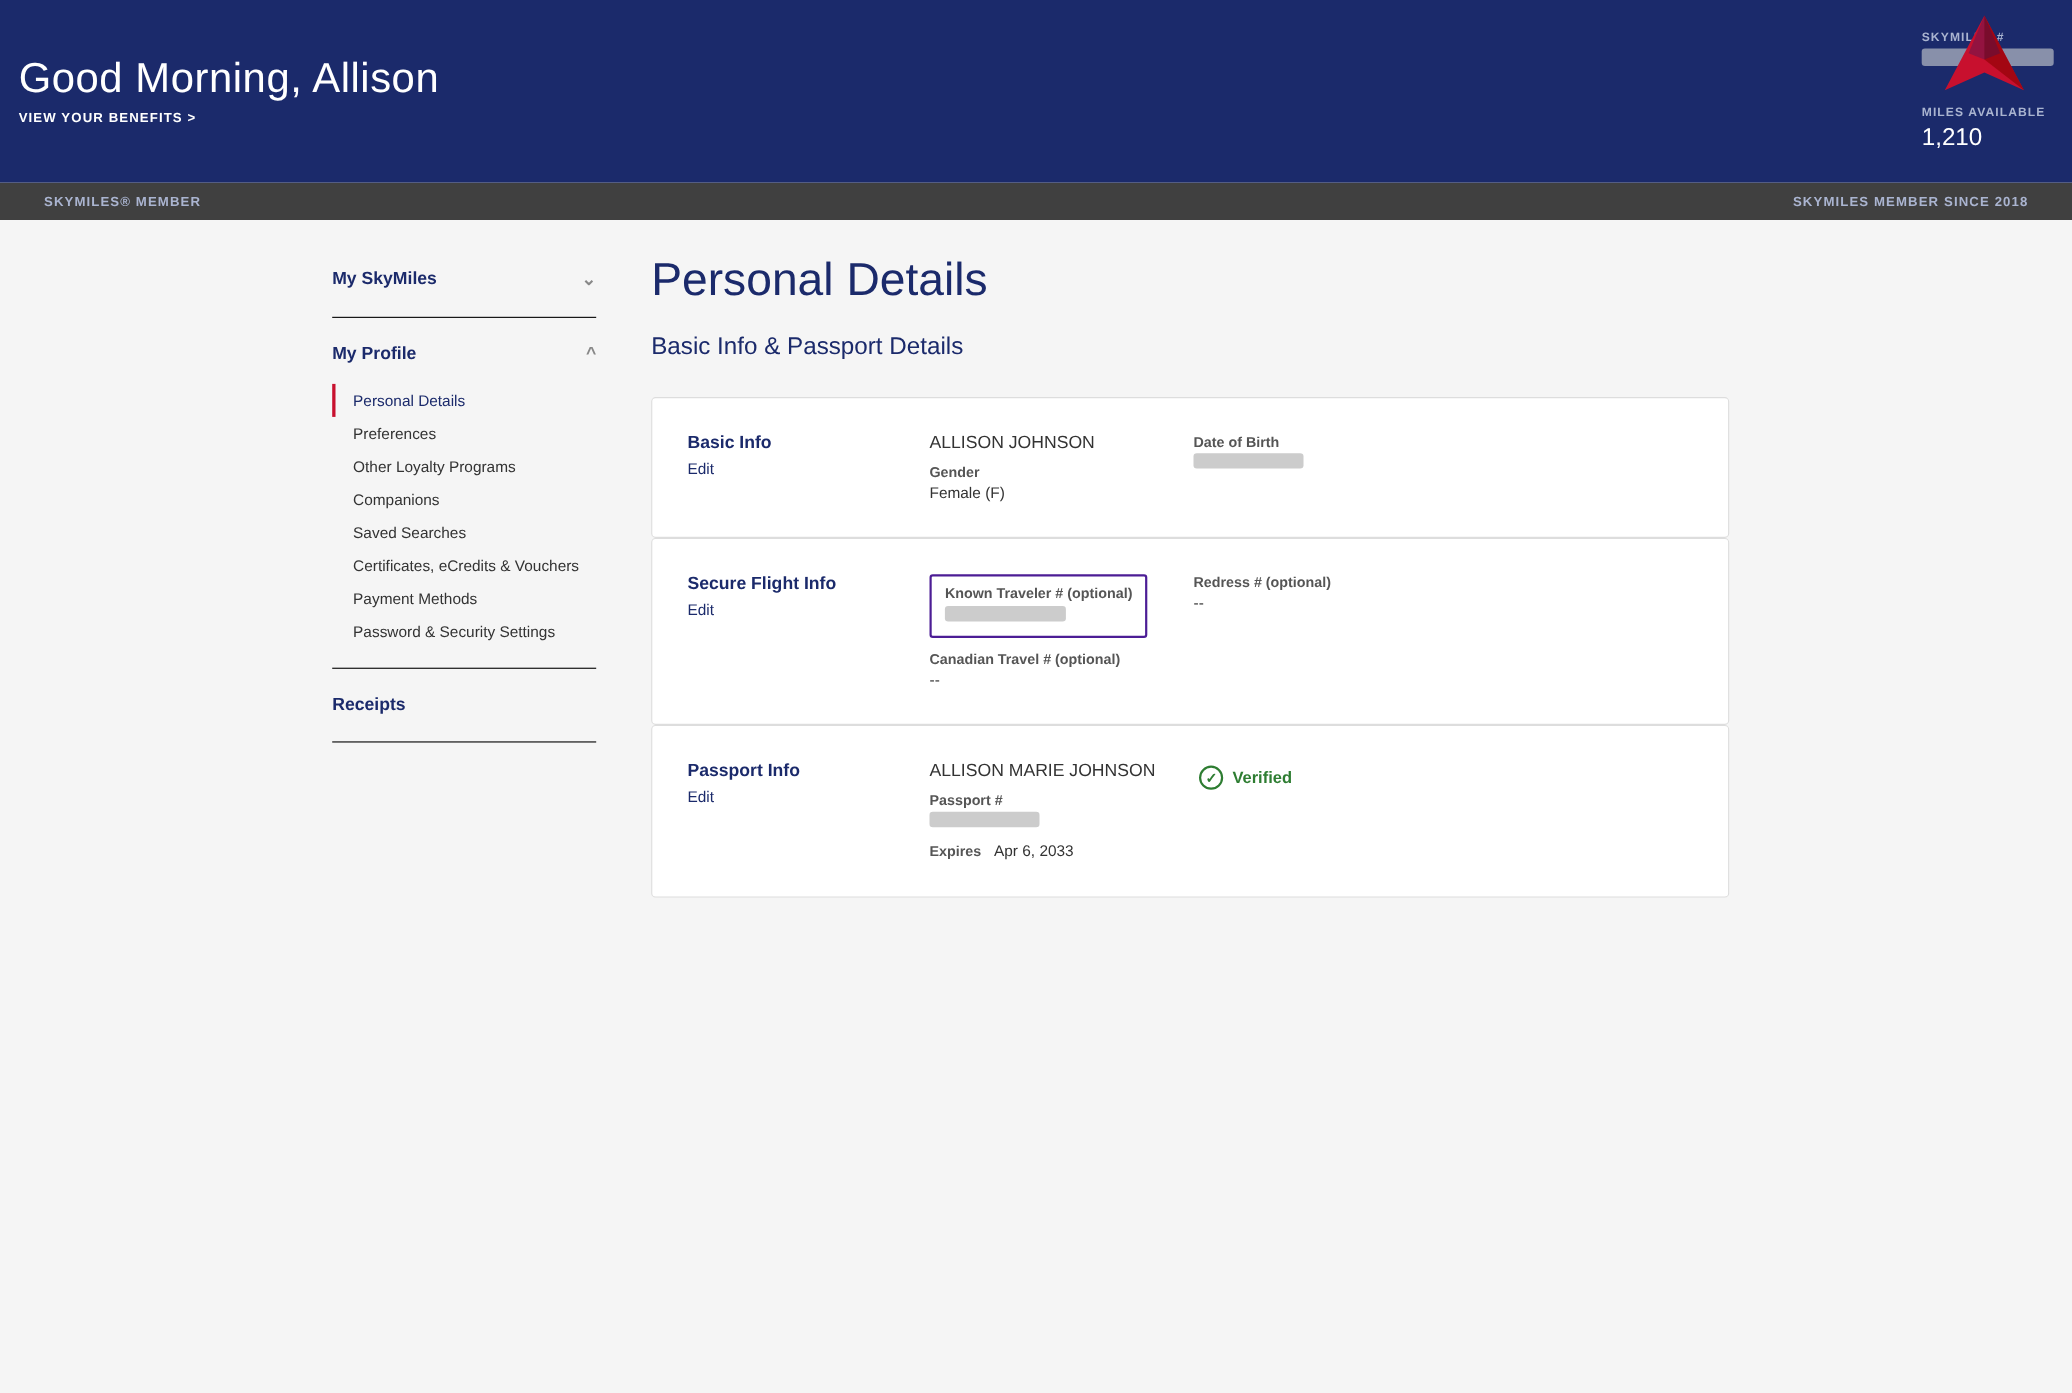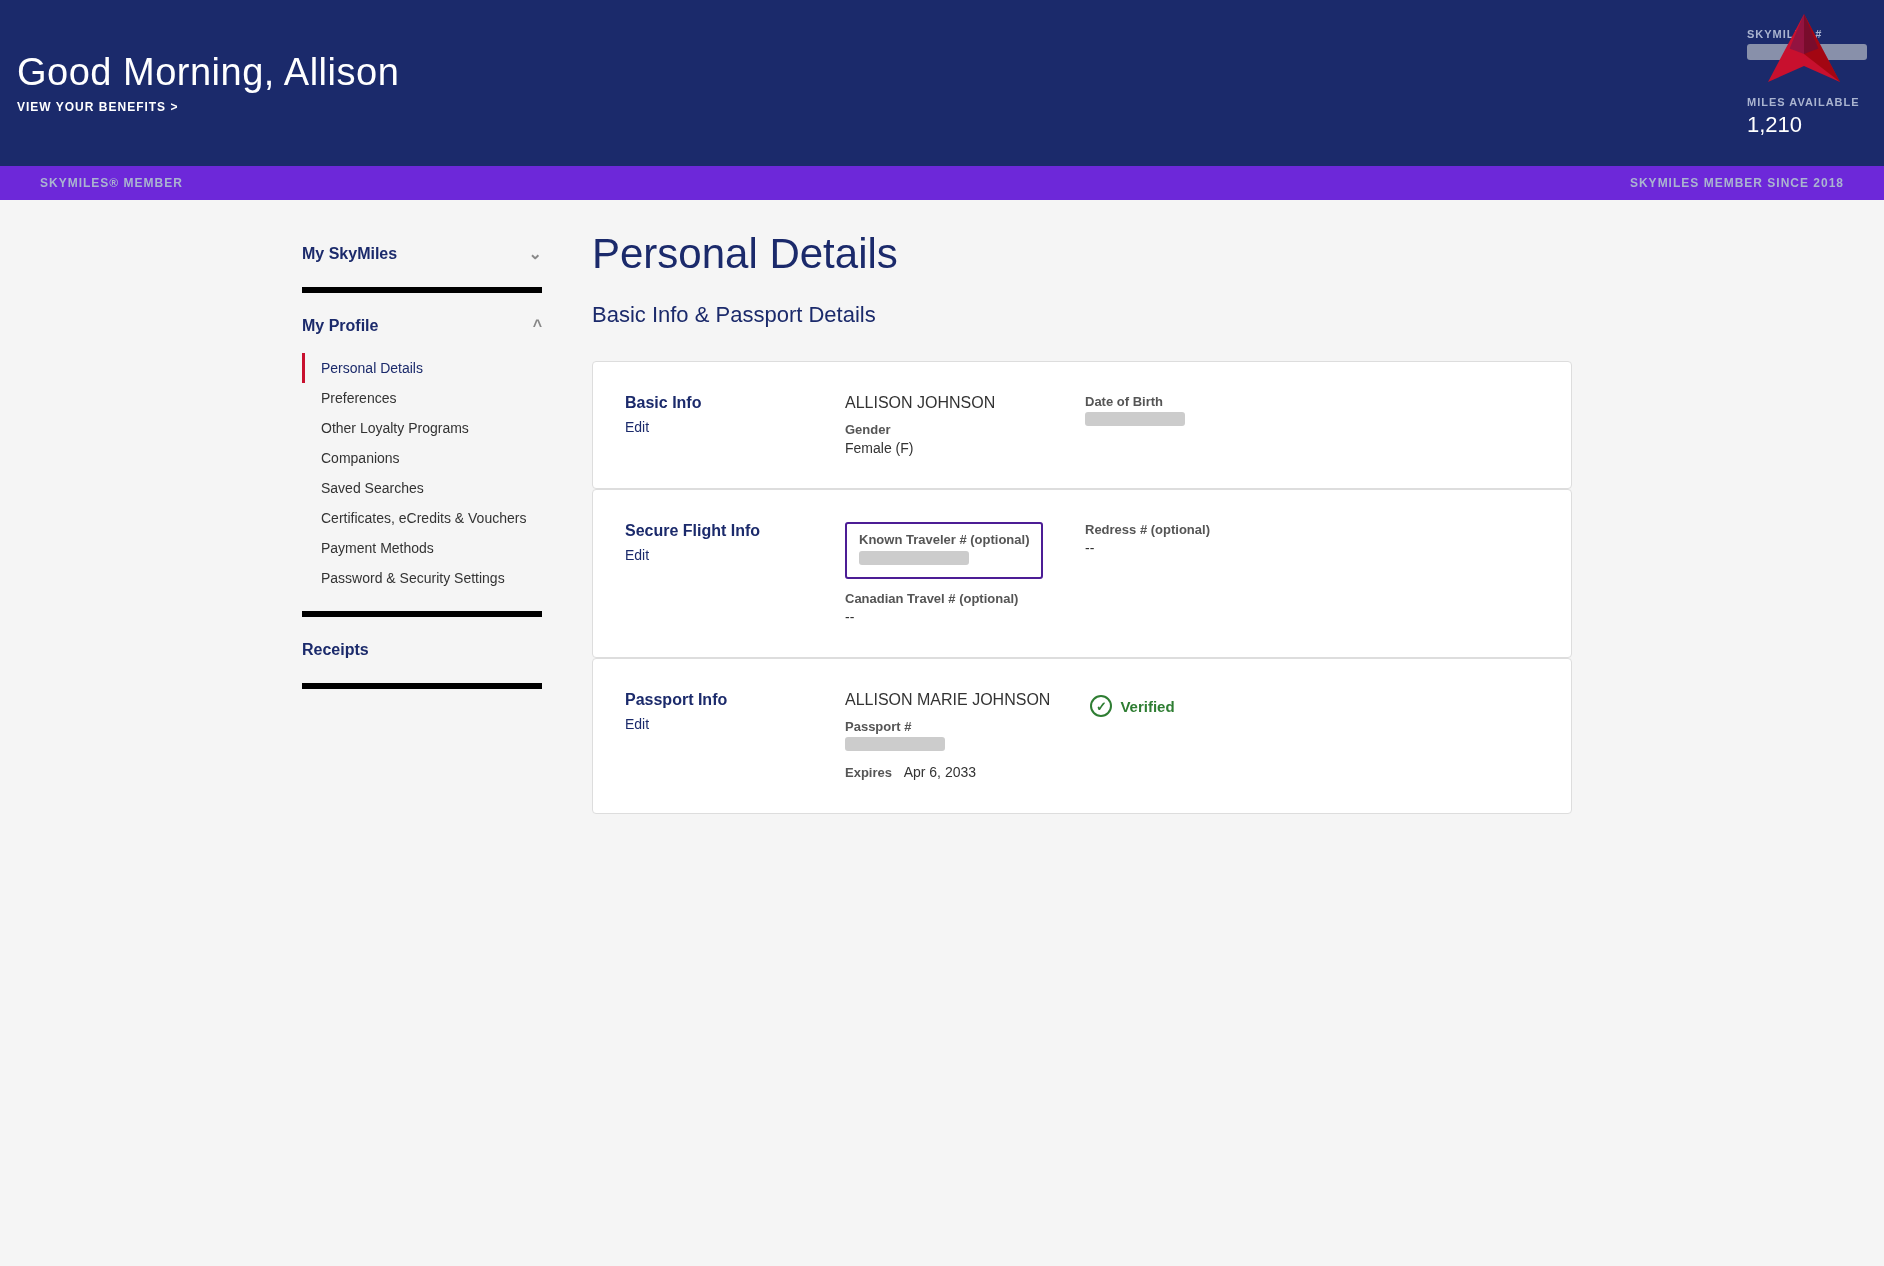--- a/index.html
+++ b/index.html
@@ -62,21 +62,21 @@
     .delta-logo {
       position: absolute;
       right: 30px;
       top: 10px;
       width: 90px;
       height: 90px;
     }
 
     
     .sub-header {
-      background: #6d28d9;
+      background: #404040;
       color: #aab4d0;
       padding: 10px 40px;
       display: flex;
       justify-content: space-between;
       font-size: 12px;
       font-weight: bold;
       letter-spacing: 1px;
       text-transform: uppercase;
     }
 
@@ -90,21 +90,21 @@
     }
 
     
     .sidebar {
       width: 280px;
       flex-shrink: 0;
       padding: 0 20px;
     }
     .sidebar-section {
       margin-bottom: 10px;
-      border-bottom: 6px solid #000000;
+      border-bottom: 1px solid #000000;
       padding-bottom: 10px;
     }
     .sidebar-section-title {
       display: flex;
       justify-content: space-between;
       align-items: center;
       padding: 14px 0;
       font-size: 16px;
       font-weight: bold;
       color: #1b2a6b;

